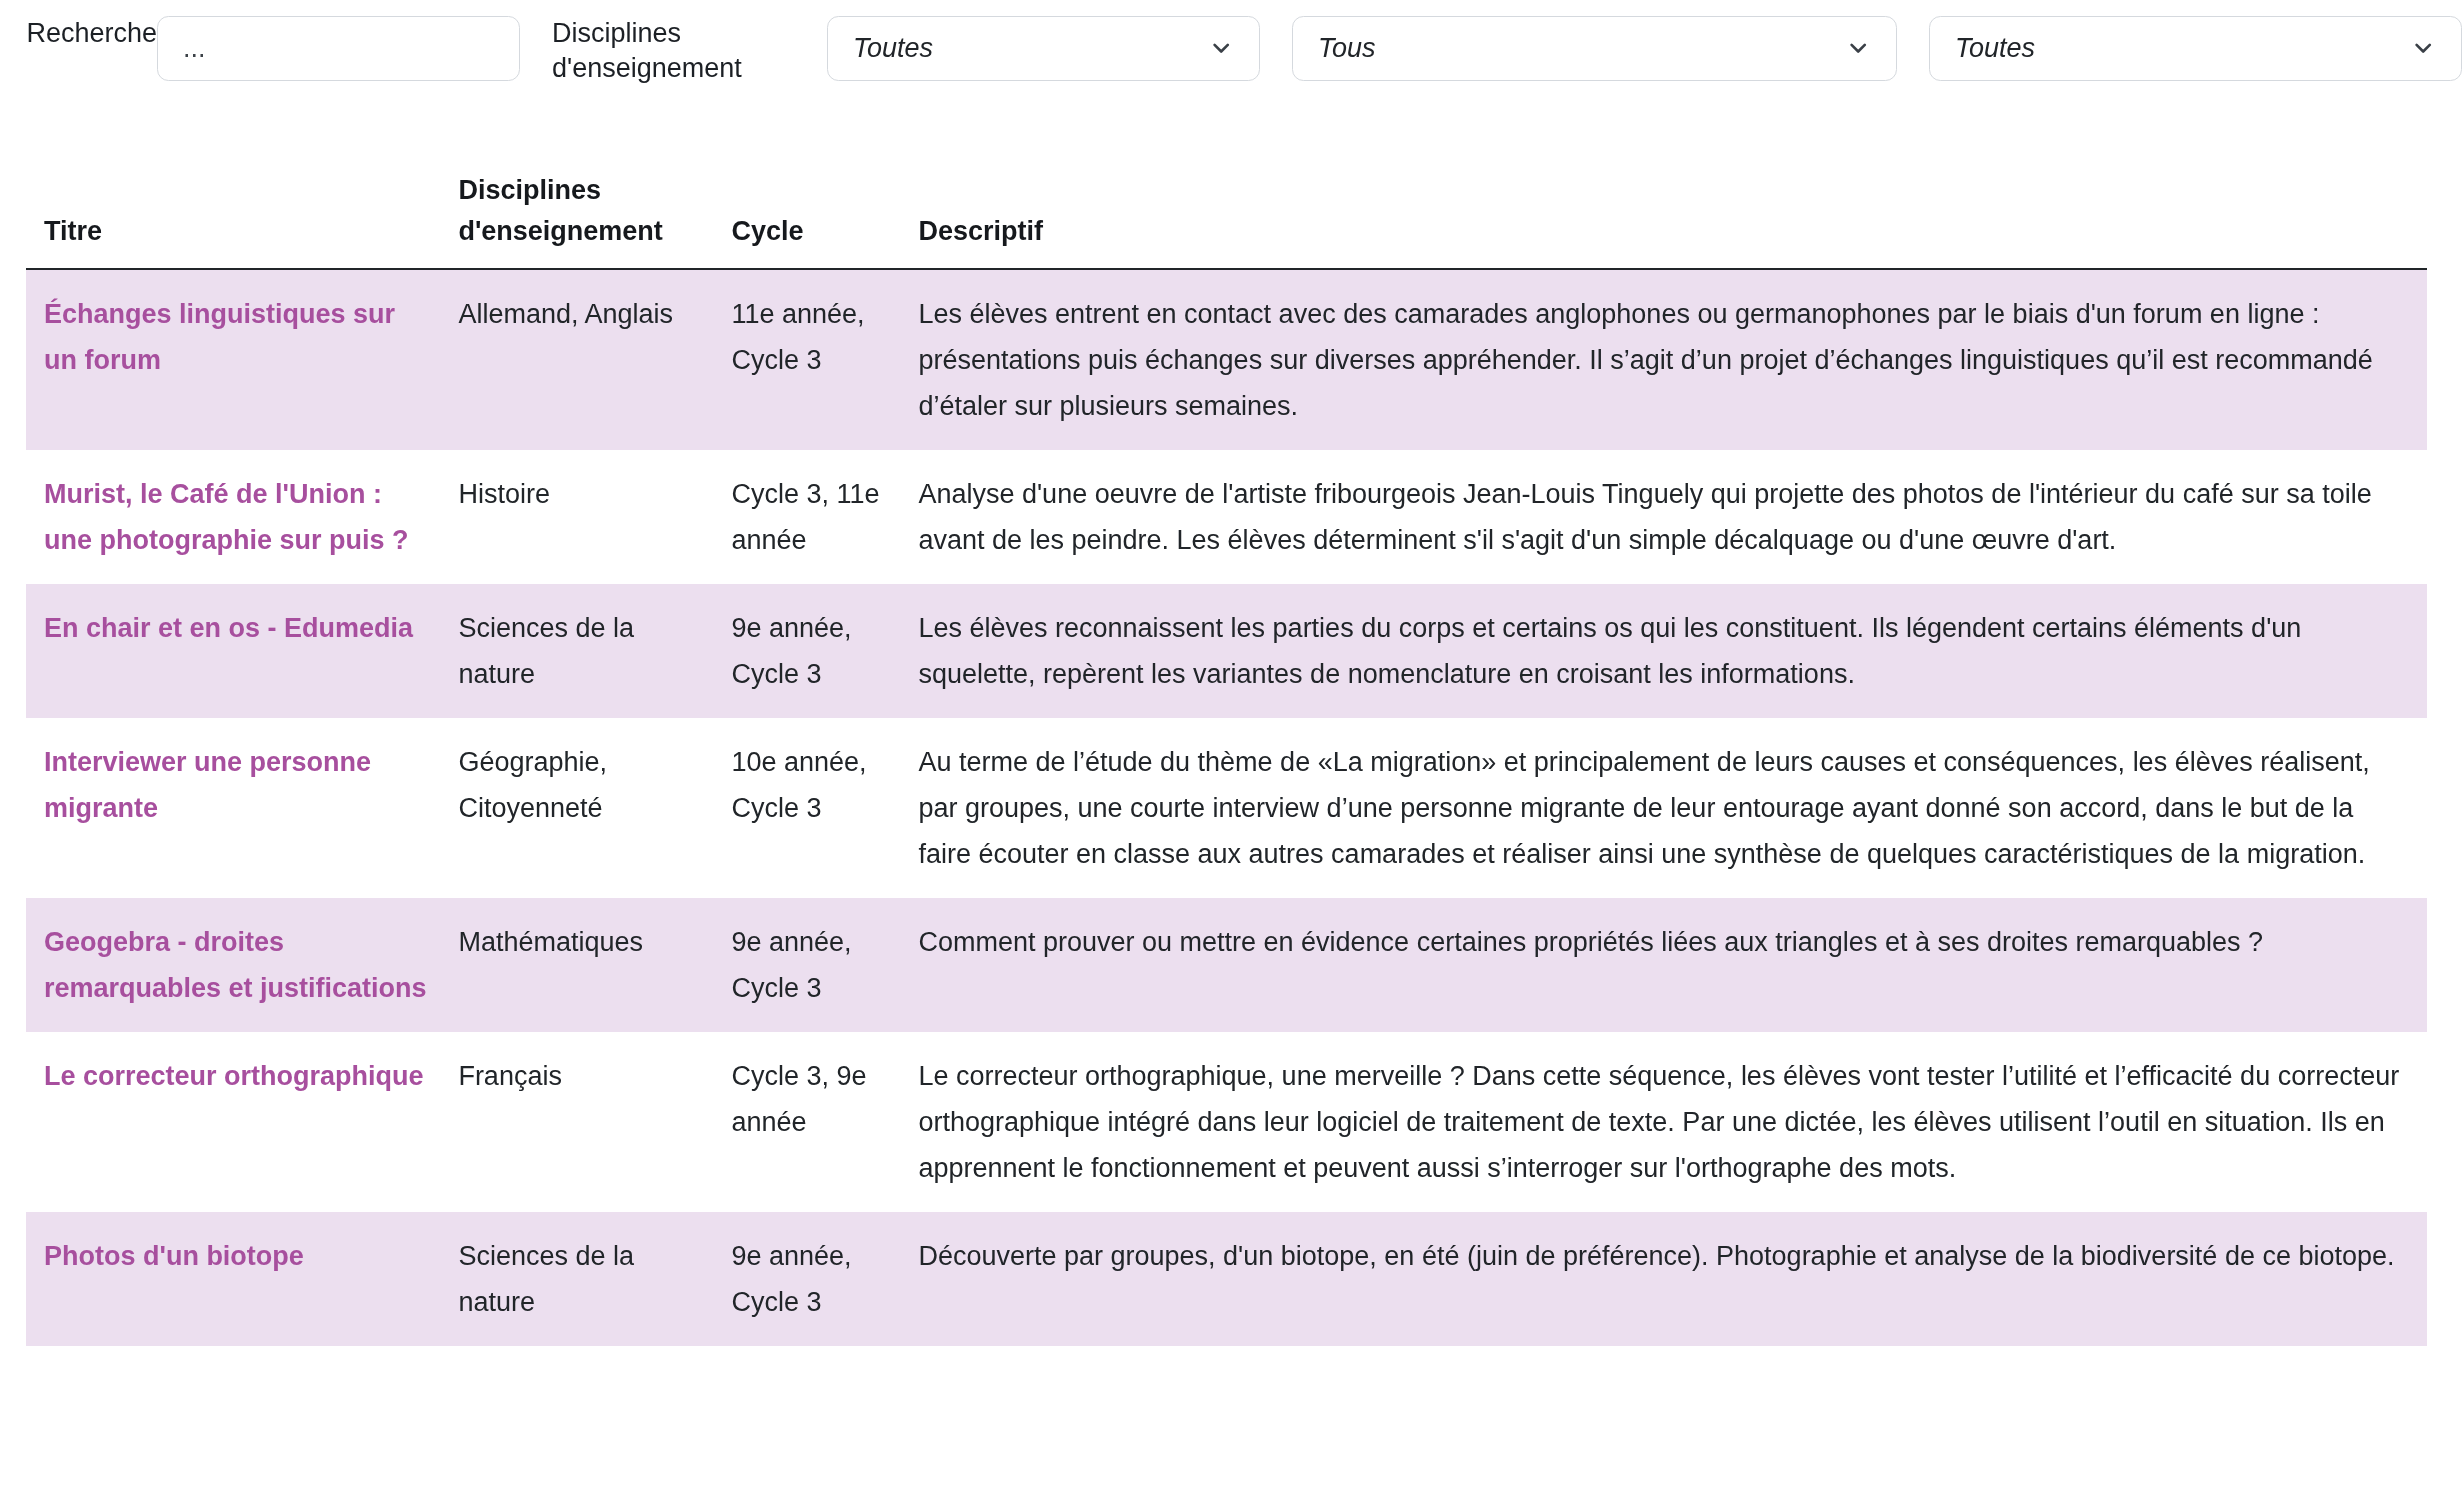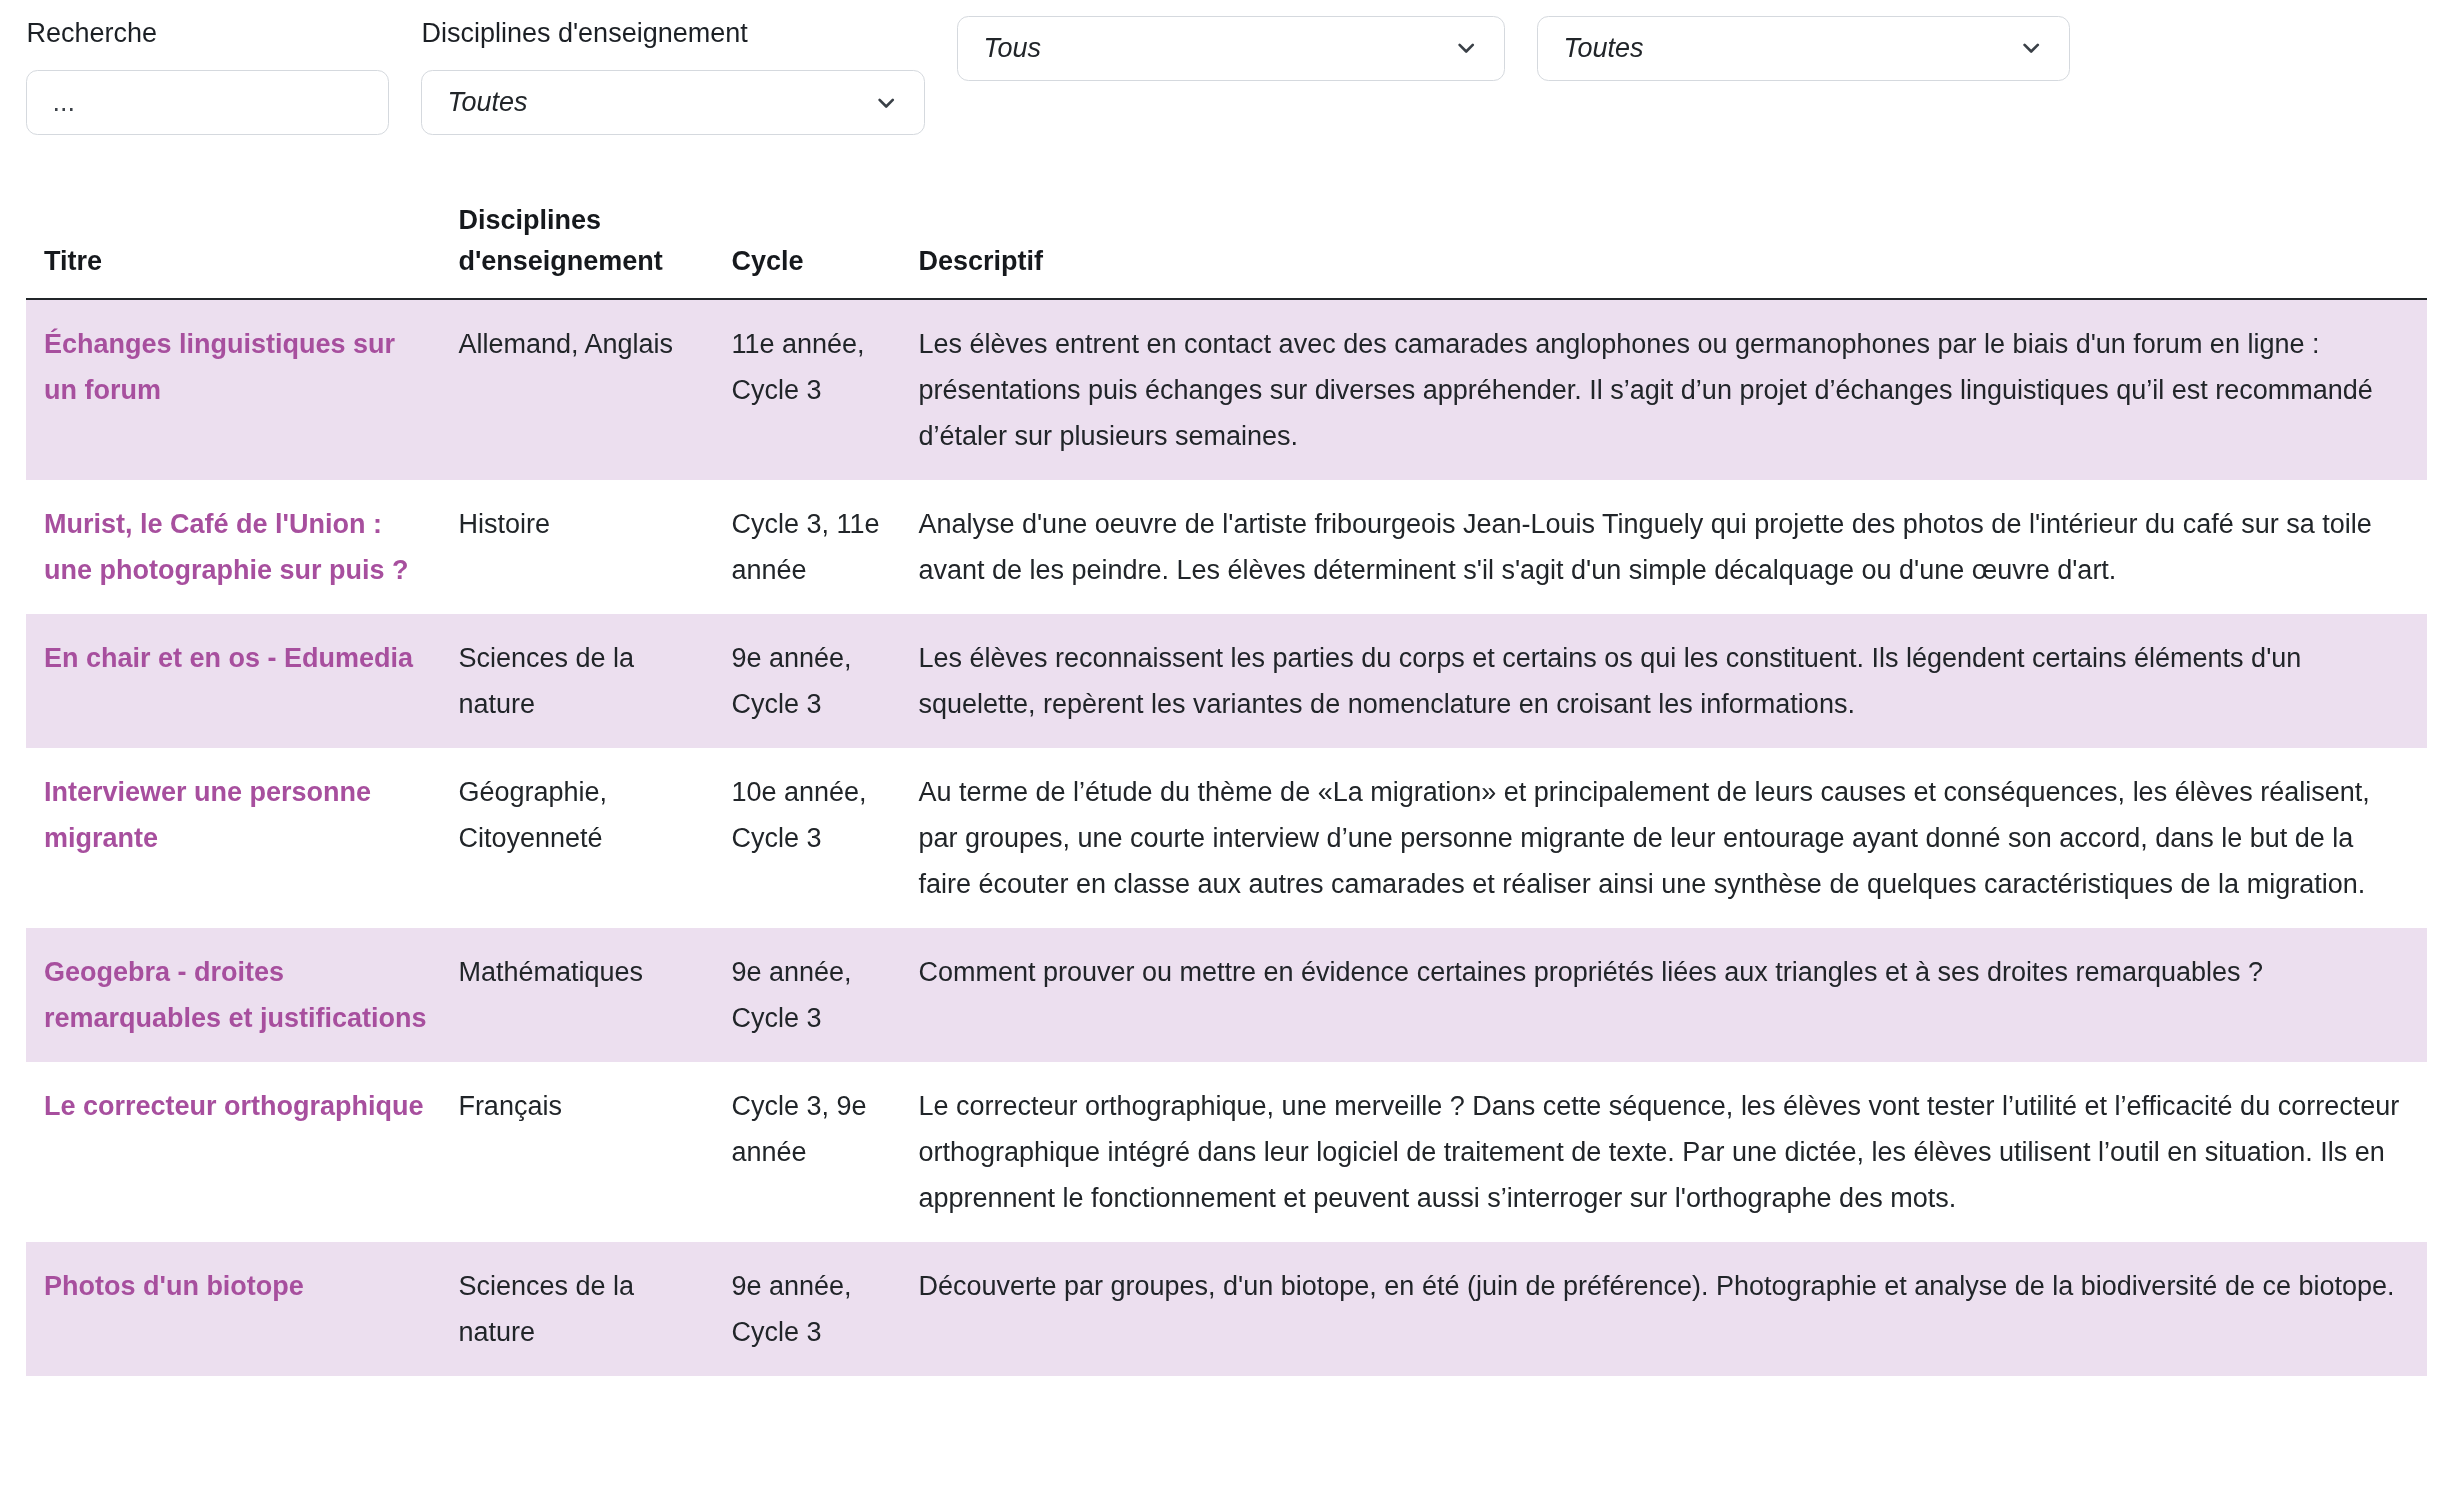--- a/index.html
+++ b/index.html
@@ -14,21 +14,21 @@
     color: #212529;
     font-size: 26.4px;
   }
 
   
   .filters {
     display: flex;
     align-items: flex-start;
     padding: 16px 0 0 26.4px;
   }
-  .filter-group { display: flex; flex-direction: column; }
+  .filter-group { display: flex; flex-direction: row; }
   .filter-group + .filter-group { margin-left: 32px; }
   .filter-label {
     font-size: 27px;
     line-height: 35px;
     margin-bottom: 19.4px;
     color: #1c2025;
   }
   .control {
     height: 65px;
     border: 1.8px solid #d5d9de;
@@ -44,21 +44,21 @@
     width: 363px;
     outline: none;
   }
   input.control::placeholder { color: #3c4248; opacity: 1; }
   .select {
     justify-content: space-between;
     cursor: pointer;
     font-style: italic;
   }
   .select.w-disciplines { width: 504px; }
-  .select.w-objectifs   { width: 548px; }
+  .select.w-objectifs   { width: 605px; }
   .select.w-progressions{ width: 533px; }
   .chevron { flex: 0 0 auto; margin-left: 17.6px; display: flex; align-items: center; }
 
   
   .table-wrap { margin: 33px 35px 0 26.4px; }
   table {
     width: 2401px;
     border-collapse: collapse;
     table-layout: fixed;
   }

